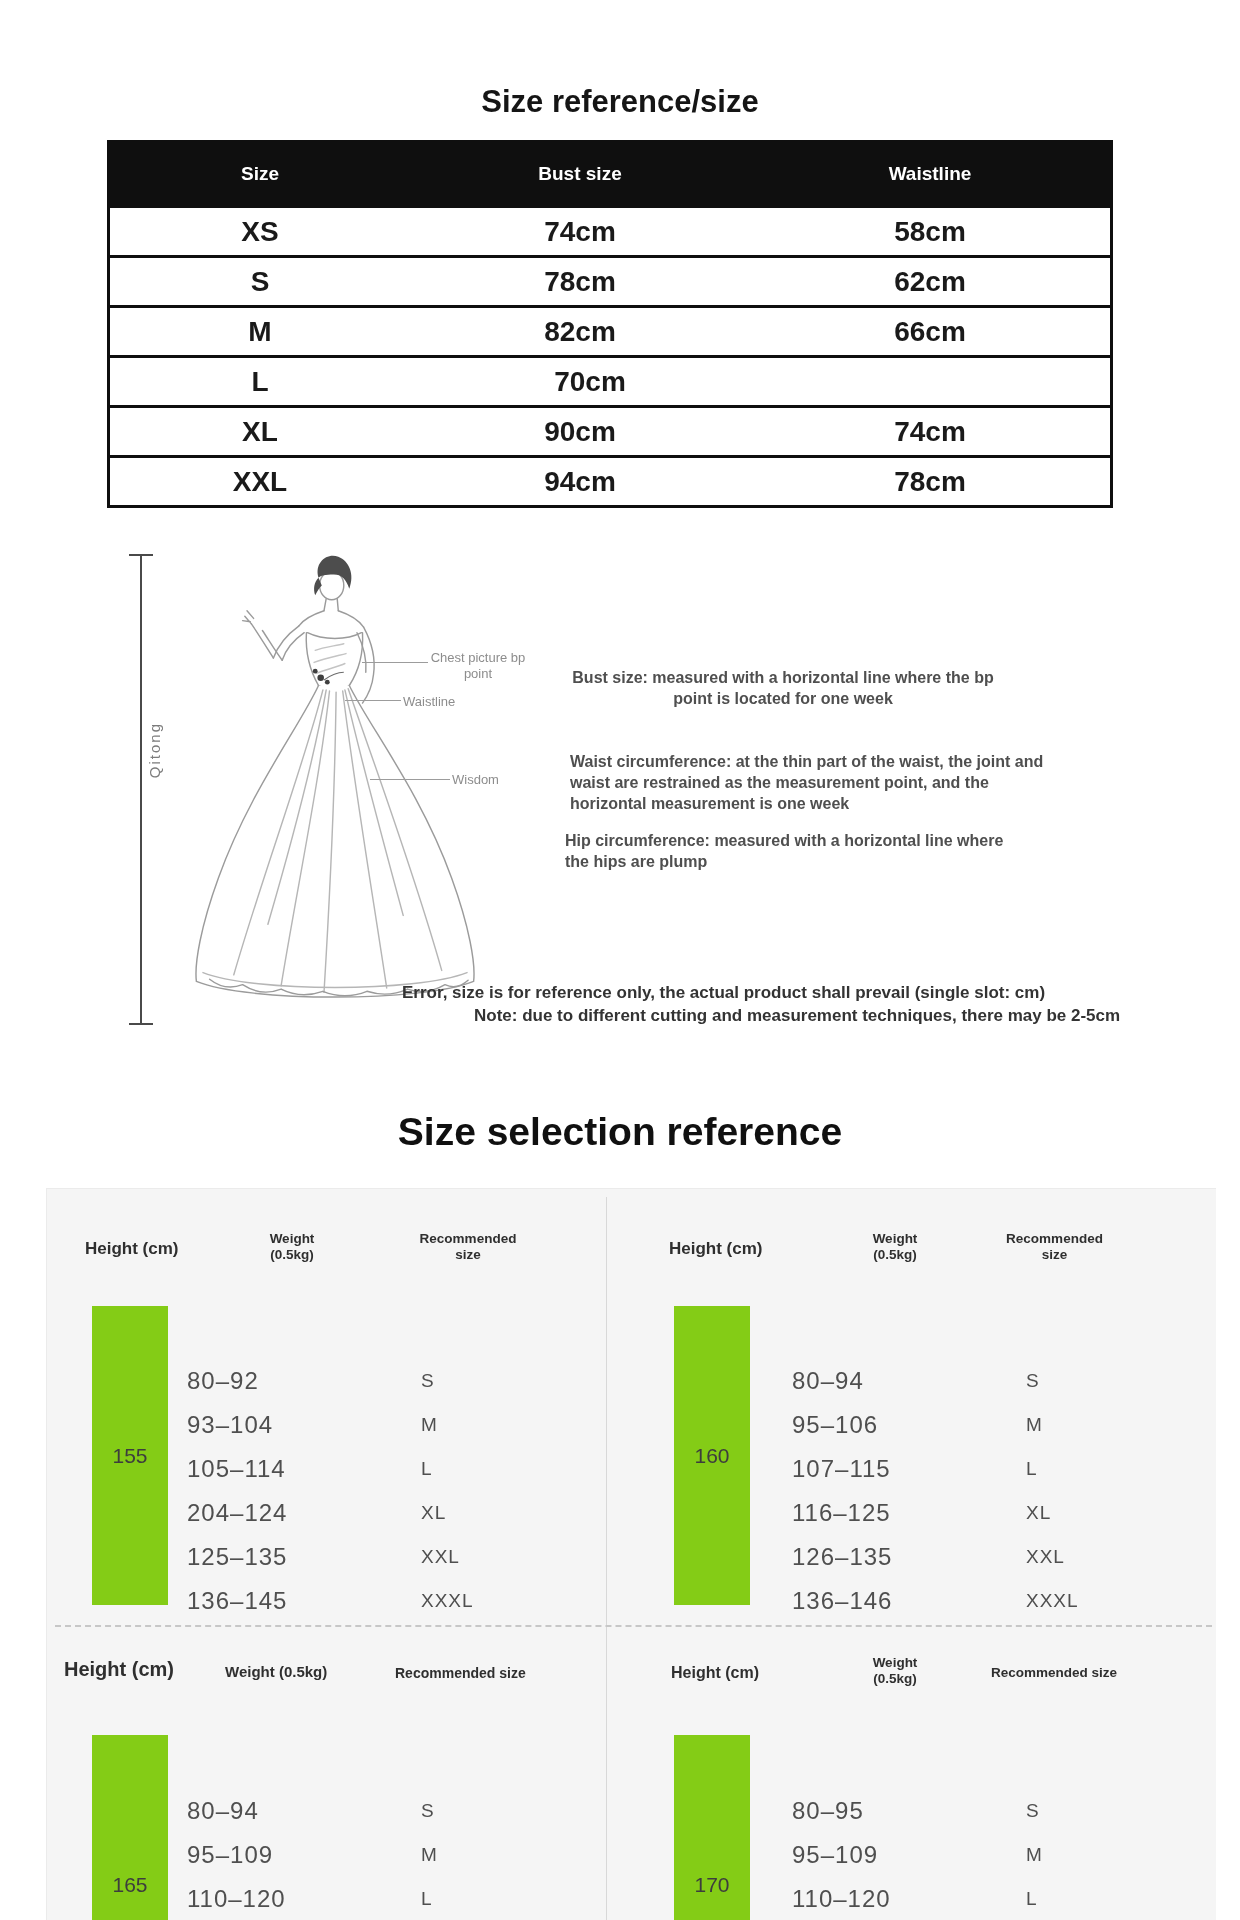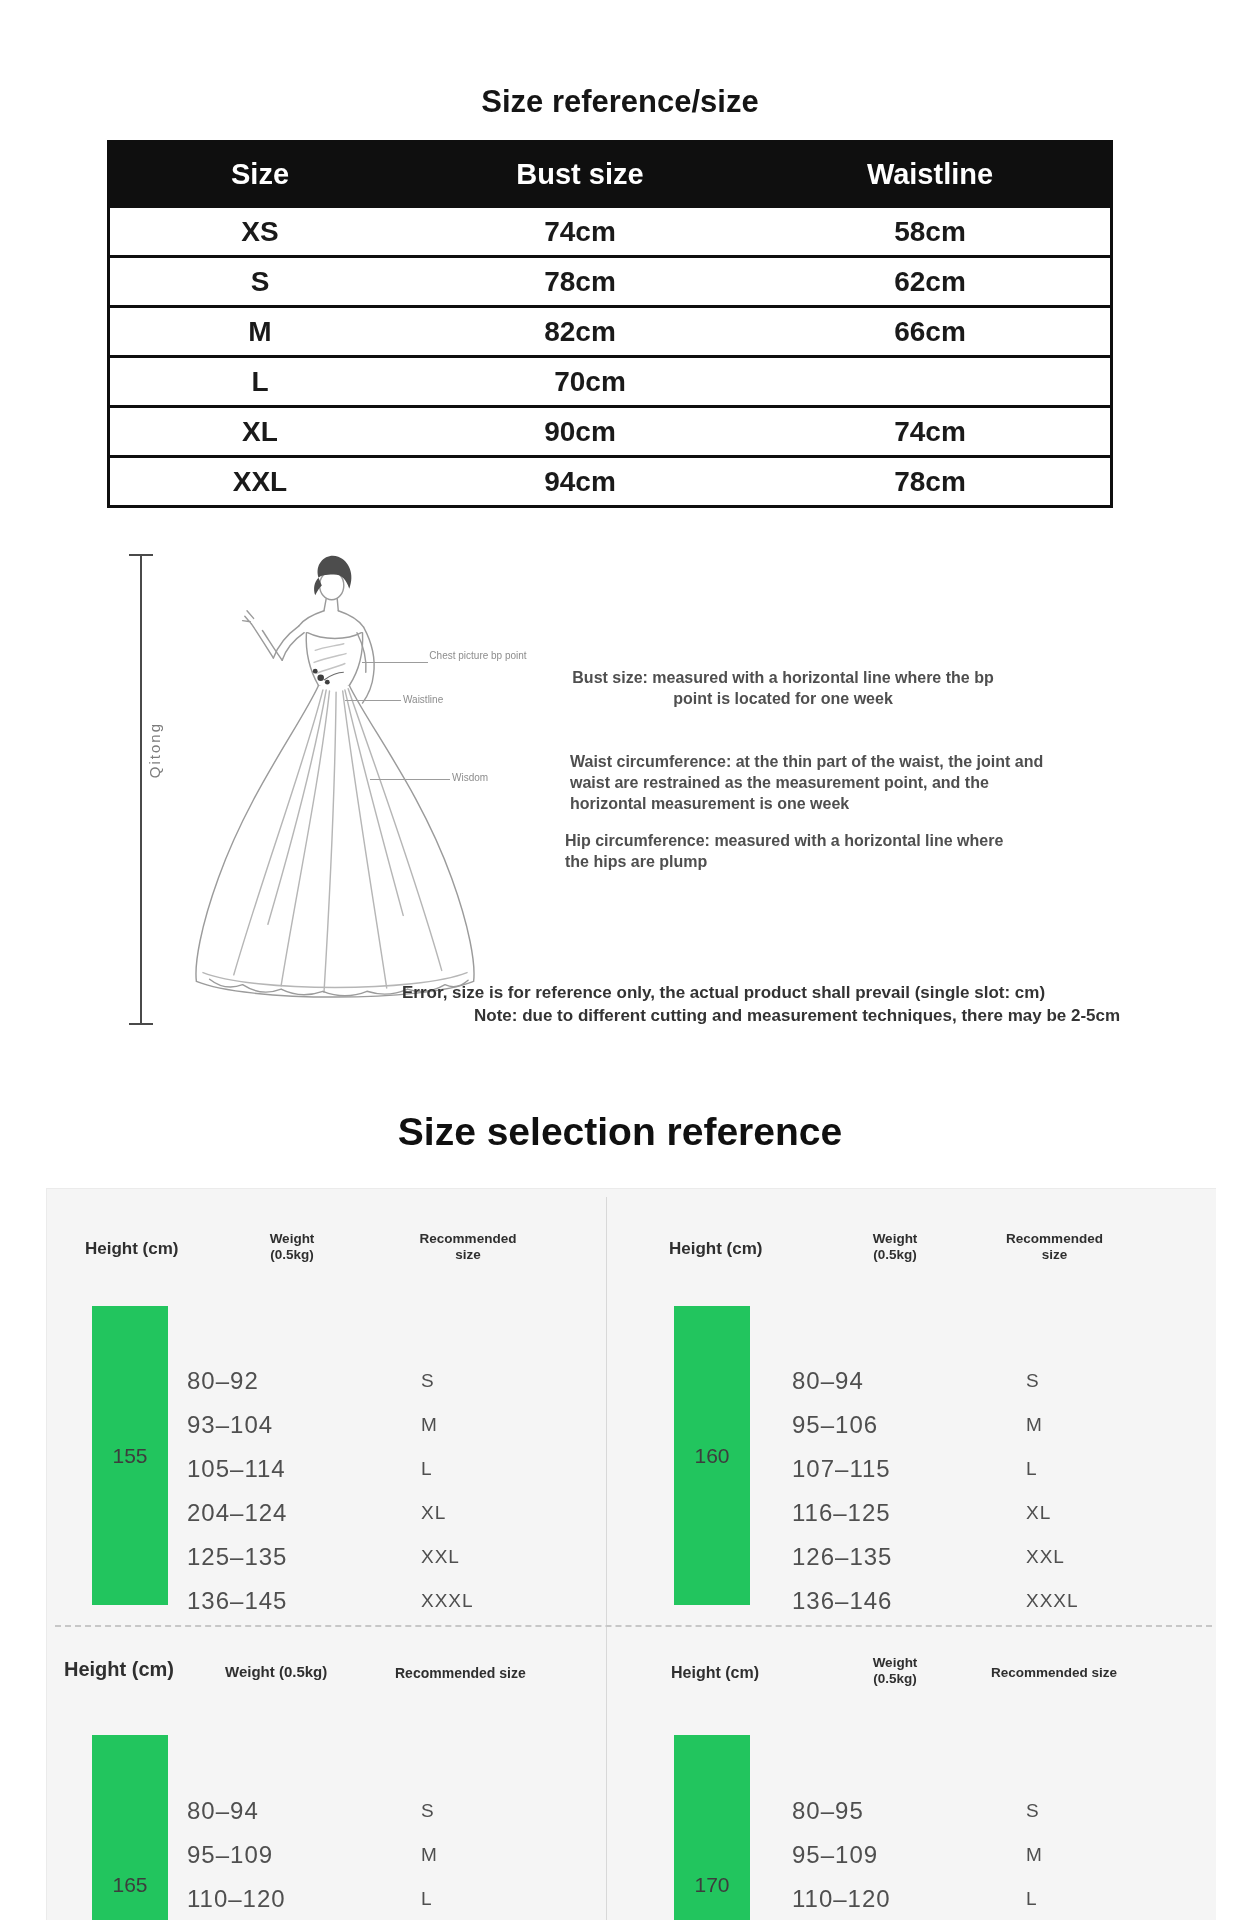--- a/index.html
+++ b/index.html
@@ -12,55 +12,55 @@
   
   .title-1 { position:absolute; top:84px; left:0; width:1240px; text-align:center;
              font-size:31px; font-weight:700; color:#151515; }
   .title-2 { position:absolute; top:1110px; left:0; width:1240px; text-align:center;
              font-size:39px; font-weight:700; color:#101010; }
 
   
   .size-table { position:absolute; left:107px; top:140px; width:1006px;
                 border:3px solid #0f0f0f; background:#fff; }
   .size-table .thead { display:flex; background:#0f0f0f; color:#ffffff;
-                       font-weight:700; font-size:29px; height:62px; align-items:center; }
+                       font-weight:700; font-size:19px; height:62px; align-items:center; }
   .size-table .trow  { display:flex; height:50px; align-items:center;
                        border-top:3px solid #0f0f0f; font-size:28px; font-weight:700; color:#1a1a1a; }
   .col-size  { width:30%; text-align:center; }
   .col-bust  { width:34%; text-align:center; }
   .col-waist { width:36%; text-align:center; }
 
   
   .measure-line { position:absolute; left:126px; top:552px; }
   .side-label { position:absolute; left:146px; top:722px; writing-mode:vertical-rl;
                 transform:rotate(180deg); color:#7c7c7c; font-size:15px; letter-spacing:2px; }
   .dress { position:absolute; left:170px; top:548px; width:330px; height:484px; }
   .leader { position:absolute; height:1px; background:#9c9c9c; }
-  .callout { position:absolute; font-size:10px; color:#8d8d8d; line-height:1.25; }
+  .callout { position:absolute; font-size:13px; color:#8d8d8d; line-height:1.25; }
   .callout.center { text-align:center; }
 
   .measure-note { position:absolute; font-weight:700; color:#4f4f4f; font-size:16px; line-height:1.3; }
   #bust-note  { left:556px; top:668px; width:430px; text-align:center;margin-left:12px; }
   #waist-note { left:570px; top:752px; width:480px; }
   #hip-note   { left:565px; top:831px; width:440px; }
   .bottom-note { position:absolute; font-weight:700; color:#333333; font-size:17px; white-space:nowrap; }
   #note1 { left:474px; top:963px;margin-top:43px; }
   #note2 { left:402px; top:983px; }
 
   
   .panel { position:absolute; left:46px; top:1188px; width:1175px; height:760px;
            background:#f5f5f5; border:1px solid #ebebeb; }
   .divider-v { position:absolute; left:559px; top:8px; height:740px; width:1px; background:#d8d8d8; }
   .divider-h { position:absolute; left:8px; right:8px; top:436px; border-top:2px dashed #c7c7c7; }
 
   .q-h { position:absolute; font-weight:700; color:#2f2f2f; line-height:1.2; }
   .q-h.center { text-align:center; }
   .q-h.nowrap { white-space:nowrap; }
 
-  .h-box { position:absolute; width:76px; height:299px; background:#22c55e;
+  .h-box { position:absolute; width:76px; height:299px; background:#84cc16;
            display:flex; align-items:center; justify-content:center;
            font-size:21px; color:#3d3d3d; }
 
   .q-rows { position:absolute; width:340px; }
   .q-row  { display:flex; align-items:center; height:44px; }
   .q-weight { width:210px; font-size:24px; color:#4f4f4f; letter-spacing:1px; }
   .q-size   { width:110px; padding-left:24px; font-size:19px; color:#4f4f4f; letter-spacing:1px; }
 </style>
 </head>
 <body>

